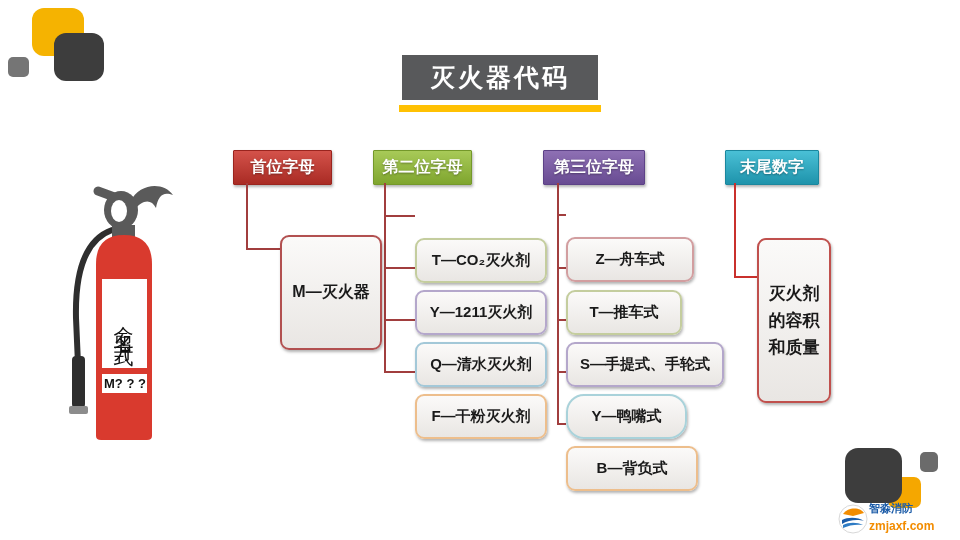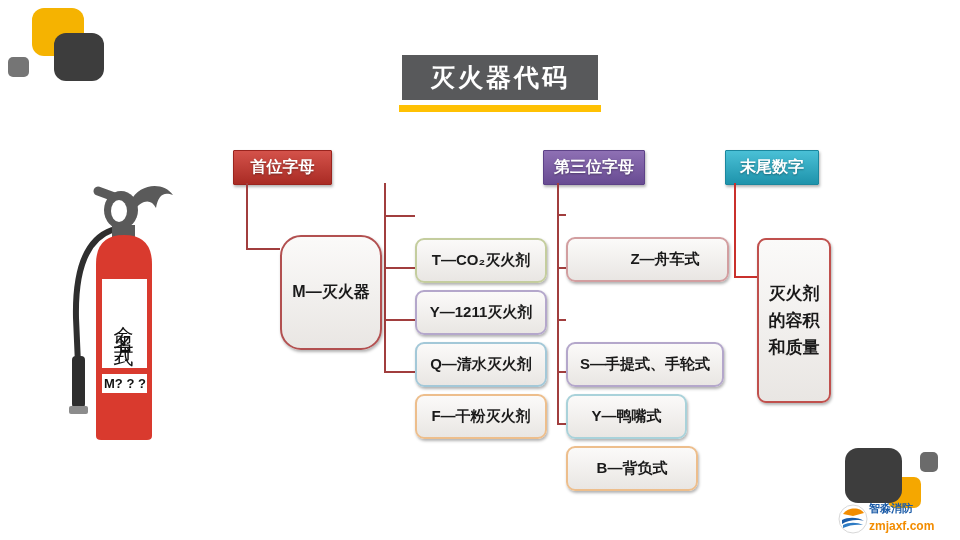--- a/index.html
+++ b/index.html
@@ -32,22 +32,22 @@
 
   
   .node{position:absolute;background:linear-gradient(#FBFAF9,#E9E6E3);border:2px solid #999;
     border-radius:9px;box-shadow:1px 2px 3px rgba(0,0,0,.3);display:flex;align-items:center;
     justify-content:center;font-weight:bold;color:#1a1a1a;font-size:15px;text-align:center;margin-top:43px;}
   .b-red{border-color:#B25050;}
   .b-olive{border-color:#C4CD9E;}
   .b-lav{border-color:#B4A7CB;}
   .b-blue{border-color:#A3C8D8;}
   .b-org{border-color:#EDBE8C;}
-  .b-rose{border-color:#D29EA0;padding-left:35px;}
-  .b-cyan{border-color:#A9D2DA;}
+  .b-rose{border-color:#D29EA0;}
+  .b-cyan{border-color:#A9D2DA;border-radius:18px;}
   .node.tall{line-height:27px;font-size:17px;padding:0 9px;box-sizing:border-box;}
 
   
   .ext-label{position:absolute;left:102px;top:279px;width:45px;height:89px;background:#fff;
     display:flex;align-items:center;justify-content:center;writing-mode:vertical-rl;
     font-family:"Liberation Serif","DejaVu Serif",serif;font-size:20px;letter-spacing:7px;color:#111;}
   .ext-code{position:absolute;left:102px;top:374px;width:45px;height:19px;background:#fff;
     font-weight:bold;font-size:13px;color:#111;display:flex;align-items:center;padding-left:2px;
     box-sizing:border-box;}
 
@@ -82,20 +82,21 @@
 
     <rect x="50" y="47" width="23" height="14" fill="#5A5A5A"></rect>
 
     <path fill="#D93A2E" d="M34,258 L34,86 Q34,57 62,57 Q90,57 90,86 L90,258 Q90,262 85,262 L39,262 Q34,262 34,258 Z"></path>
   </svg>
 
   <div class="ext-label">命名方式</div>
   <div class="ext-code">M? ? ?</div>
 
   <div class="hdr c1">首位字母</div>
+  <div class="hdr c2">第二位字母</div>
   <div class="hdr c3">第三位字母</div>
   <div class="hdr c4">末尾数字</div>
 
   <div class="vline" style="left:246px;top:183px;height:67px;"></div>
   <div class="hline" style="left:246px;top:248px;width:34px;"></div>
 
   <div class="vline" style="left:384px;top:183px;height:190px;"></div>
   <div class="hline" style="left:384px;top:215px;width:31px;"></div>
   <div class="hline" style="left:384px;top:267px;width:31px;"></div>
   <div class="hline" style="left:384px;top:319px;width:31px;"></div>
@@ -104,28 +105,29 @@
   <div class="vline" style="left:557px;top:183px;height:242px;"></div>
   <div class="hline" style="left:557px;top:214px;width:9px;"></div>
   <div class="hline" style="left:557px;top:267px;width:9px;"></div>
   <div class="hline" style="left:557px;top:319px;width:9px;"></div>
   <div class="hline" style="left:557px;top:371px;width:9px;"></div>
   <div class="hline" style="left:557px;top:423px;width:9px;"></div>
 
   <div class="vline red" style="left:734px;top:183px;height:95px;"></div>
   <div class="hline red" style="left:734px;top:276px;width:23px;"></div>
 
-  <div class="node b-red" style="left:280px;top:192px;width:98px;height:111px;font-size:16px;border-radius:21px;">M—灭火器</div>
+  <div class="node b-red" style="left:280px;top:192px;width:98px;height:111px;font-size:16px;">M—灭火器</div>
 
   <div class="node b-olive" style="left:415px;top:195px;width:128px;height:41px;">T—CO₂灭火剂</div>
   <div class="node b-lav" style="left:415px;top:247px;width:128px;height:41px;">Y—1211灭火剂</div>
   <div class="node b-blue" style="left:415px;top:299px;width:128px;height:41px;">Q—清水灭火剂</div>
   <div class="node b-org" style="left:415px;top:351px;width:128px;height:41px;">F—干粉灭火剂</div>
 
   <div class="node b-rose" style="left:566px;top:194px;width:124px;height:41px;">Z—舟车式</div>
+  <div class="node b-olive" style="left:566px;top:247px;width:112px;height:41px;">T—推车式</div>
   <div class="node b-lav" style="left:566px;top:299px;width:154px;height:41px;">S—手提式、手轮式</div>
   <div class="node b-cyan" style="left:566px;top:351px;width:117px;height:41px;">Y—鸭嘴式</div>
   <div class="node tall b-red" style="left:757px;top:195px;width:74px;height:165px;border-color:#C0504D;">灭火剂的容积和质量</div>
 
   <div class="node b-org" style="left:566px;top:403px;width:128px;height:41px;">B—背负式</div>
 
   <div class="sq" style="left:888px;top:477px;width:33px;height:31px;background:#F5A700;border-radius:7px;"></div>
   <div class="sq" style="left:845px;top:448px;width:57px;height:55px;background:#3D3D3D;border-radius:13px;"></div>
   <div class="sq" style="left:920px;top:452px;width:18px;height:20px;background:#6B6B6B;border-radius:5px;"></div>
 

